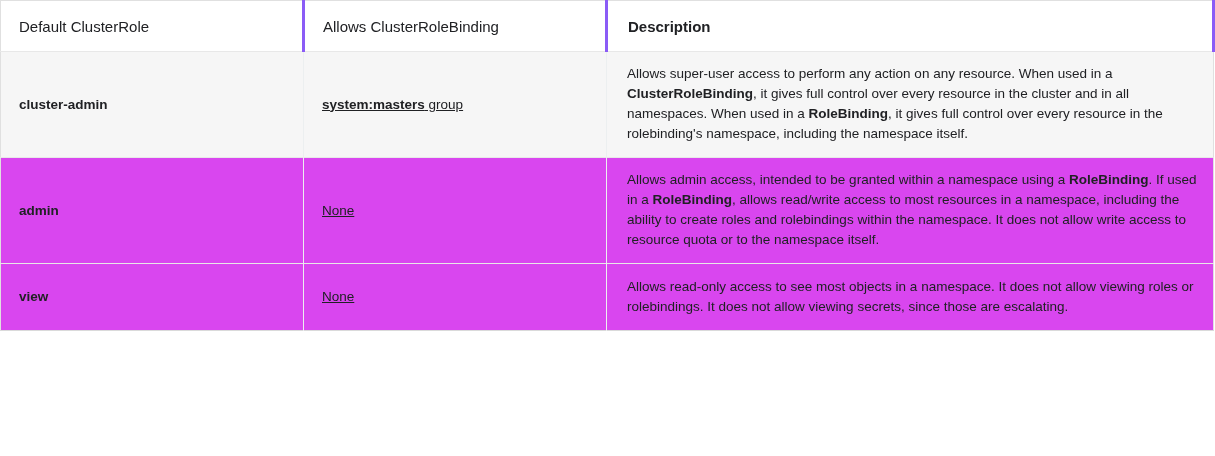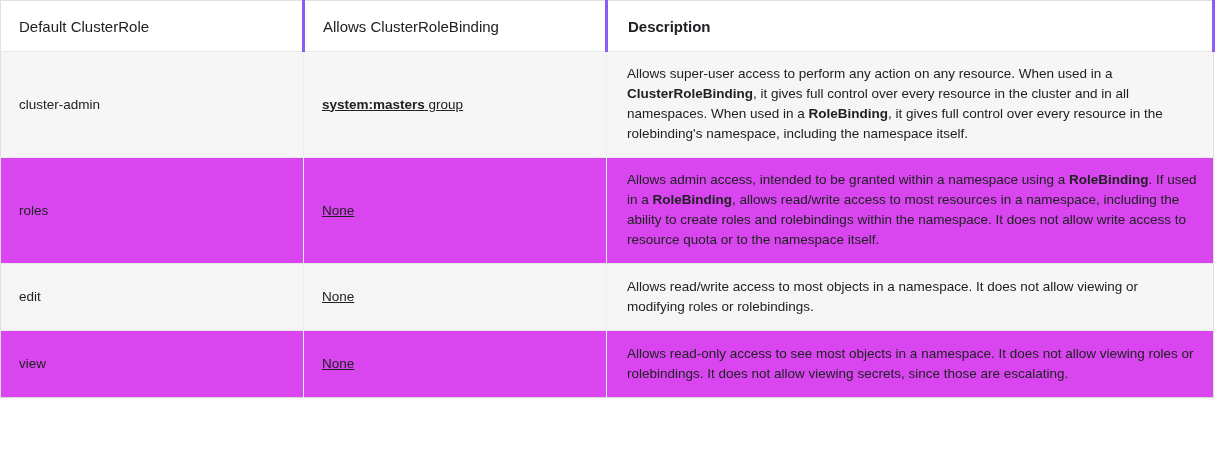--- a/index.html
+++ b/index.html
@@ -51,21 +51,21 @@
     color: #202124;
     vertical-align: middle;
     padding: 14px 18px;
     border-top: 1px solid #e8e8e8;
     border-right: 1px solid #eceff0;
   }
   tbody td:last-child { border-right: none; }
   tbody tr.row-alt td { background: #f6f6f6; }
   tbody tr.row-plain td { background: #d946ef; }
 
-  td.cell-role { font-weight: 400; }
+  td.cell-role { font-weight: 700; }
   td.cell-binding { font-weight: 400; text-decoration: underline; }
   td.cell-desc {
     vertical-align: top;
     padding-left: 20px;
     padding-right: 16px;
     padding-top: 13px;
     padding-bottom: 13px;
   }
   tbody tr.tall td.cell-desc { padding-top: 12px; }
   .b { font-weight: 700; }
@@ -87,28 +87,23 @@
         <th class="col-desc">Description</th>
       </tr>
     </thead>
     <tbody id="table-body">
         <tr class="row-alt tall">
           <td class="cell-role">cluster-admin</td>
           <td class="cell-binding"><span class="b">system:masters</span><span> group</span></td>
           <td class="cell-desc"><span>Allows super-user access to perform any action on any resource. When used in a </span><span class="b">ClusterRoleBinding</span><span>, it gives full control over every resource in the cluster and in all namespaces. When used in a </span><span class="b">RoleBinding</span><span>, it gives full control over every resource in the rolebinding's namespace, including the namespace itself.</span></td>
         </tr>
         <tr class="row-plain tall">
-          <td class="cell-role">roles</td>
+          <td class="cell-role">admin</td>
           <td class="cell-binding"><span>None</span></td>
           <td class="cell-desc"><span>Allows admin access, intended to be granted within a namespace using a </span><span class="b">RoleBinding</span><span>. If used in a </span><span class="b">RoleBinding</span><span>, allows read/write access to most resources in a namespace, including the ability to create roles and rolebindings within the namespace. It does not allow write access to resource quota or to the namespace itself.</span></td>
-        </tr>
-        <tr class="row-alt">
-          <td class="cell-role">edit</td>
-          <td class="cell-binding"><span>None</span></td>
-          <td class="cell-desc"><span>Allows read/write access to most objects in a namespace. It does not allow viewing or modifying roles or rolebindings.</span></td>
         </tr>
         <tr class="row-plain">
           <td class="cell-role">view</td>
           <td class="cell-binding"><span>None</span></td>
           <td class="cell-desc"><span>Allows read-only access to see most objects in a namespace. It does not allow viewing roles or rolebindings. It does not allow viewing secrets, since those are escalating.</span></td>
         </tr>
       </tbody>
   </table>
 </div>
 

